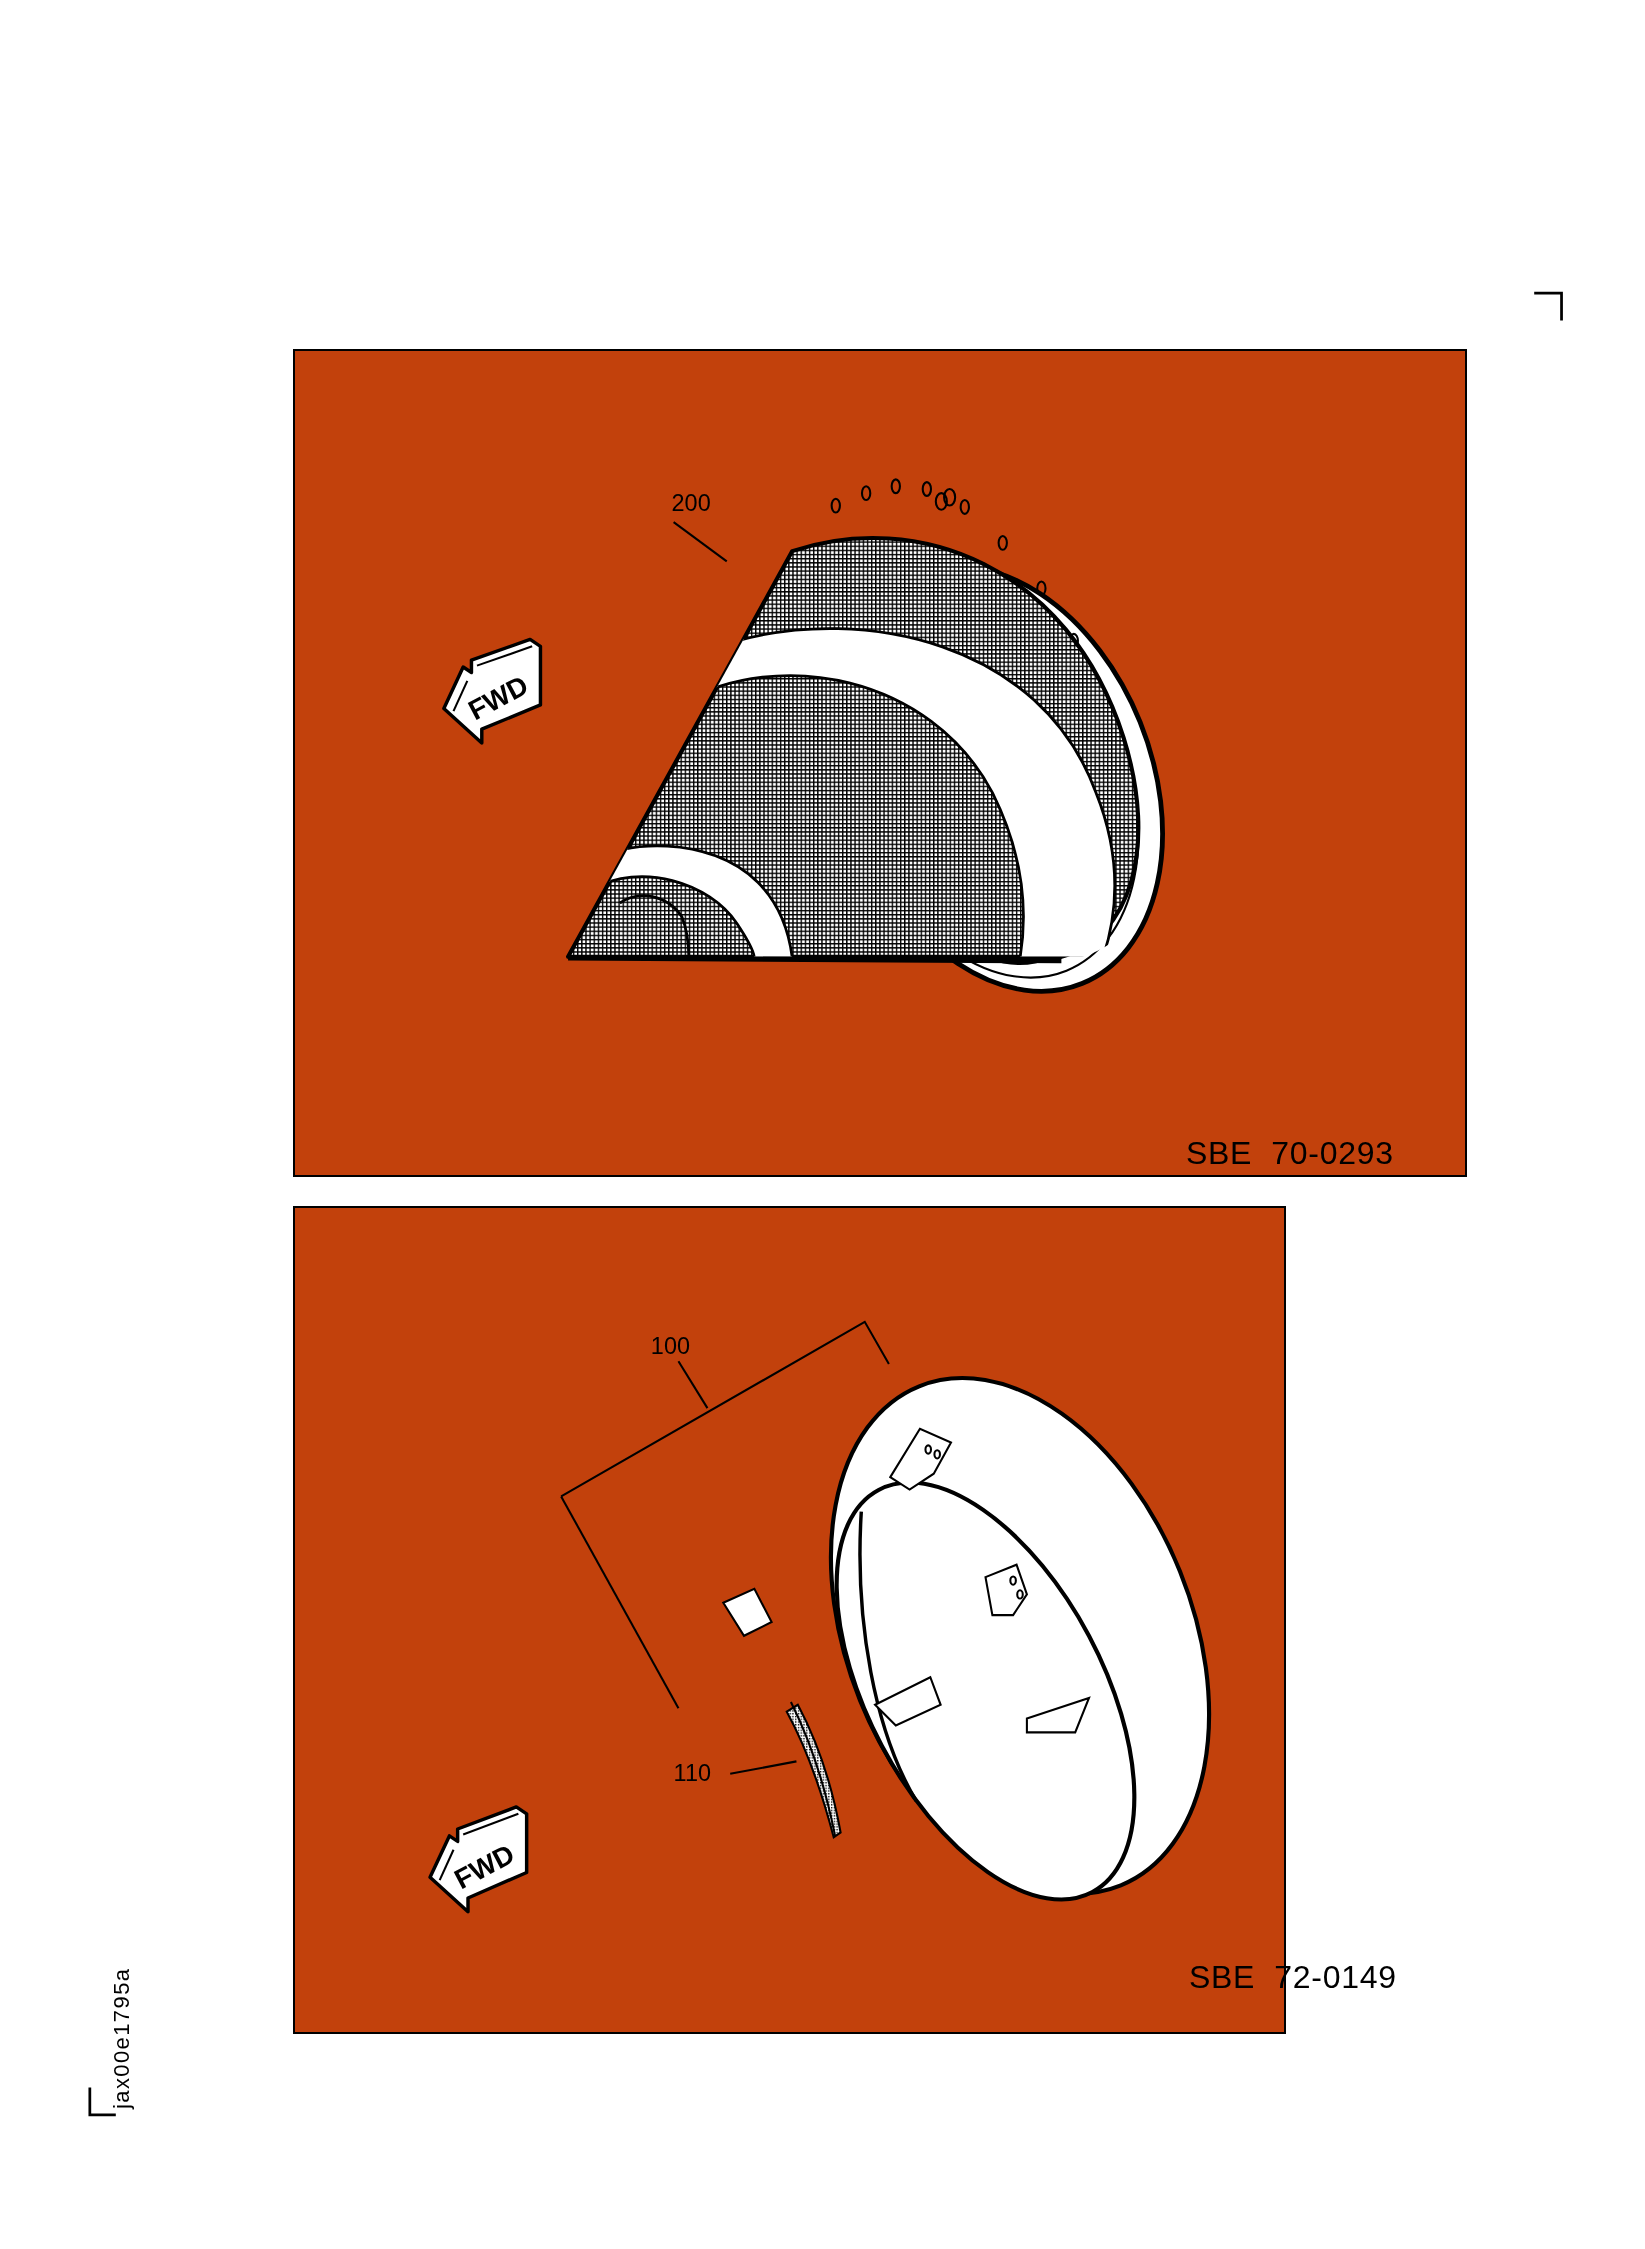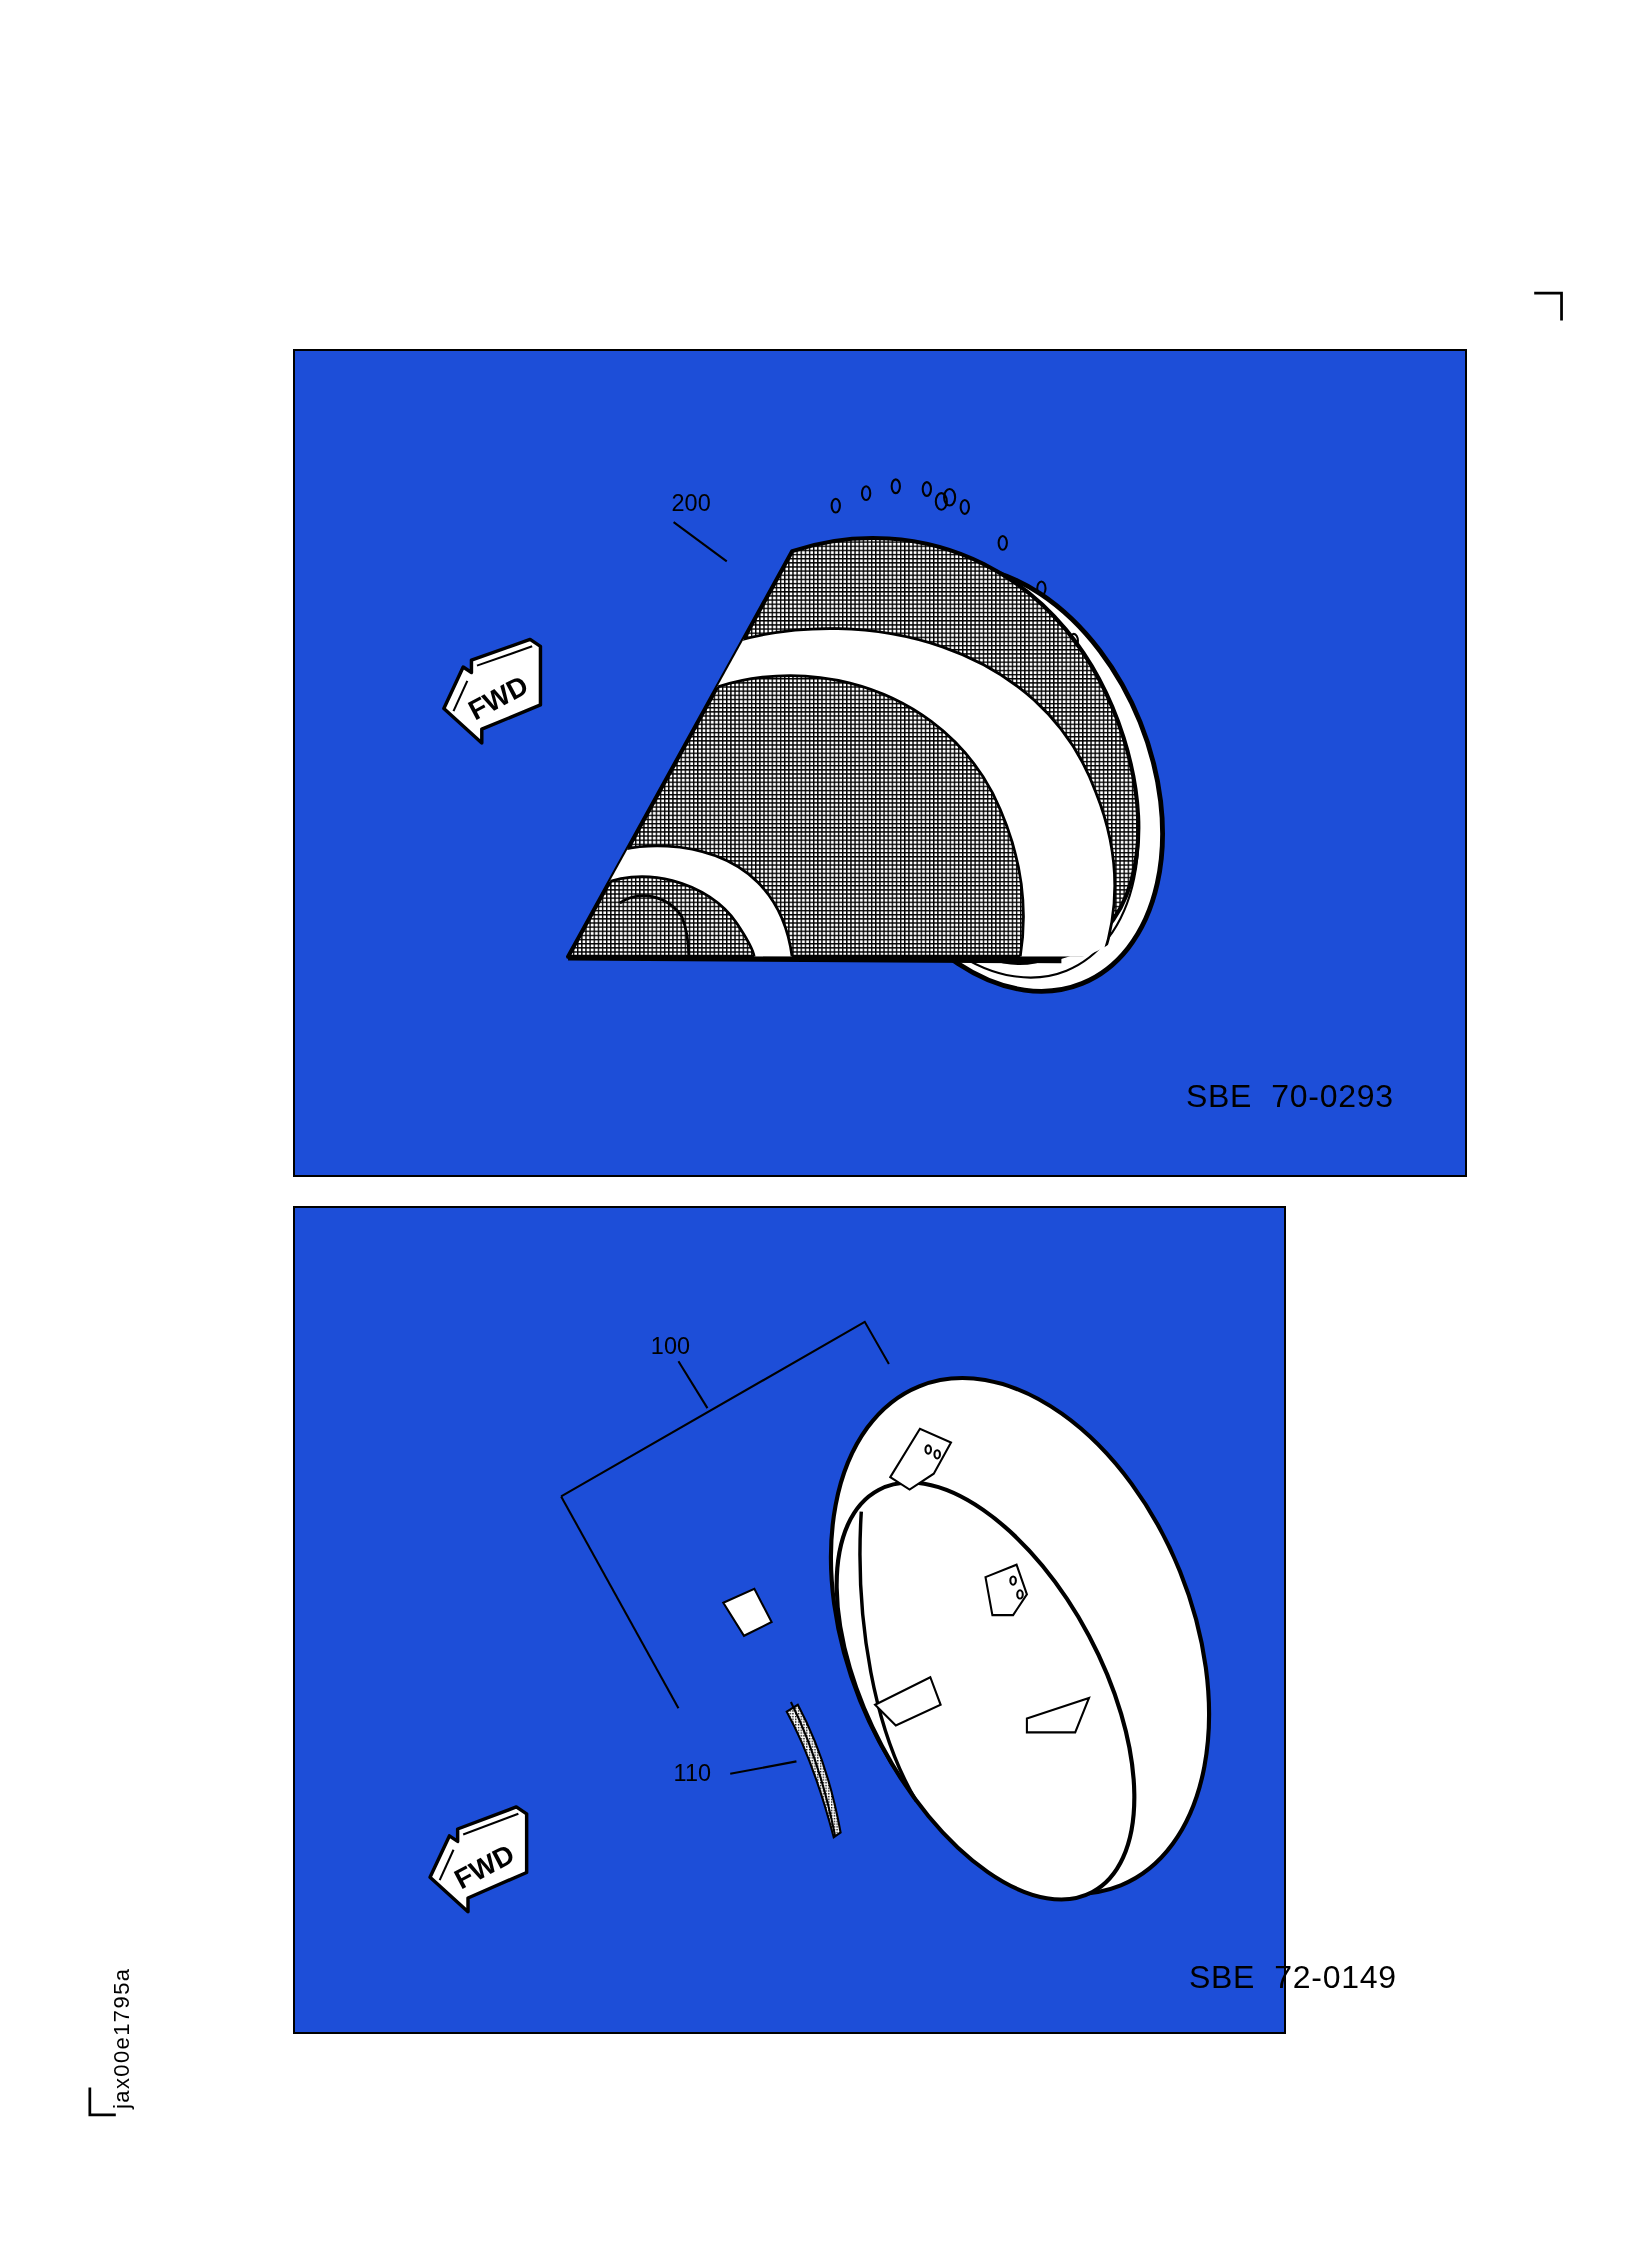--- a/index.html
+++ b/index.html
@@ -1,18 +1,18 @@
 <!DOCTYPE html>
 <html style="font-size:11px"><head>
   <meta charset="utf-8">
   <style>
     html, body { margin: 0; padding: 0; background: #ffffff; }
     body { width: 1646px; height: 2250px; position: relative; overflow: hidden; font-family: "Liberation Sans", sans-serif; }
     .abs { position: absolute; }
-    .panel { position: absolute; border: 2.8px solid #000; box-sizing: border-box; background: #1d4ed8; text-align: center; }
+    .panel { position: absolute; border: 2.8px solid #000; box-sizing: border-box; background: #c2410c; text-align: center; }
     .panel svg { position: absolute; left: 0; top: 0; }
     .sbe { position: absolute; font-family: "Liberation Sans", sans-serif; font-size: 32px; color: #000; letter-spacing: 0.7px; white-space: pre; }
     .callout { font-family: "Liberation Sans", sans-serif; font-size: 34px; fill: #000; }
     .fwd-text { font-family: "Liberation Sans", sans-serif; font-weight: bold; font-size: 40px; fill: #000; }
     .fig-id { position: absolute; font-family: "Liberation Sans", sans-serif; font-size: 22px; color: #000; transform: rotate(-90deg); transform-origin: left top; white-space: nowrap; letter-spacing: 1.4px; }
   </style>
 </head>
 <body>
 
 <svg class="abs" style="left:1526px;top:287px" width="41" height="41" viewBox="0 0 60 60">
@@ -82,21 +82,21 @@
       <g clip-path="url(#coneClip)">
 
         <path d="M 560 510 C 700 430 920 470 1010 640 C 1060 740 1060 820 1050 880 L 1170 880 C 1190 820 1200 740 1160 640 C 1080 420 820 370 640 420 Z" fill="#fff" stroke="#000" stroke-width="4"></path>
 
         <path d="M 430 780 C 500 740 600 770 640 830 C 660 860 665 875 665 880 L 720 880 C 715 840 700 800 670 770 C 600 700 470 710 430 740 Z" fill="#fff" stroke="#000" stroke-width="4"></path>
         <path d="M 470 800 C 500 780 540 790 560 820 C 570 845 570 870 570 880" fill="none" stroke="#000" stroke-width="4"></path>
       </g>
       <line x1="395" y1="880" x2="1110" y2="884" stroke="#000" stroke-width="7"></line>
     </g>
   </svg>
-  <div class="sbe" style="left:891px;top:727px">SBE  70-0293</div>
+  <div class="sbe" style="left:891px;top:784px">SBE  70-0293</div>
 </div>
 
 <div class="panel" style="left:293px;top:1206px;width:993px;height:828px">
   <svg width="1174" height="828" viewBox="0 0 1700 1200">
     <defs>
       <pattern id="dots" width="4" height="4" patternUnits="userSpaceOnUse">
         <rect width="4" height="4" fill="#fff"></rect>
         <rect width="2" height="2" fill="#000"></rect>
       </pattern>
     </defs>

